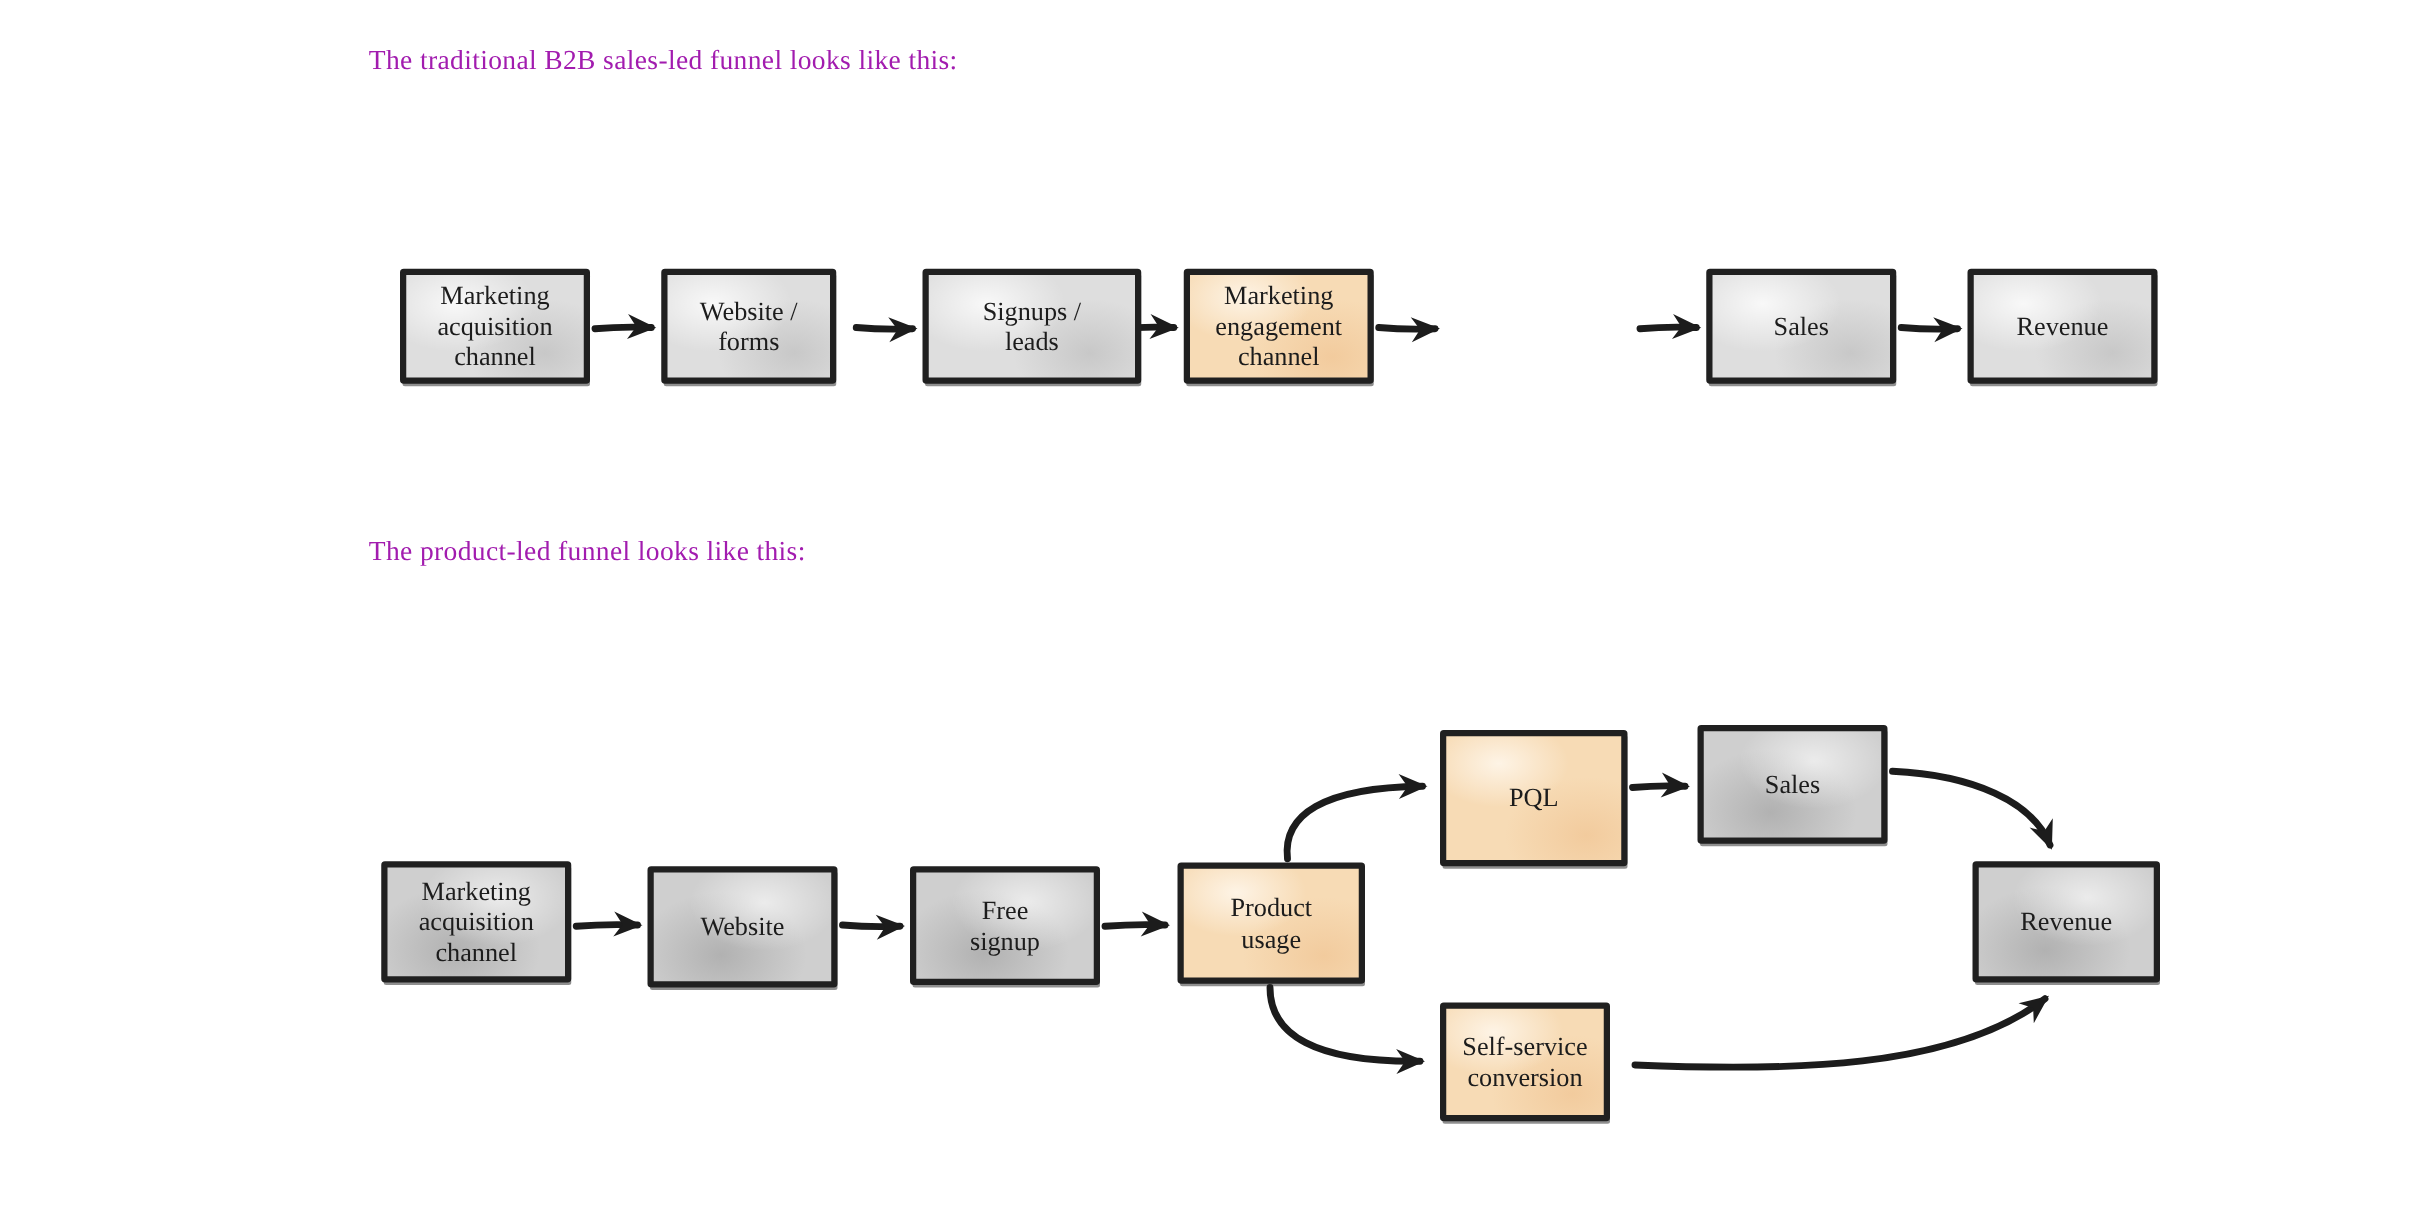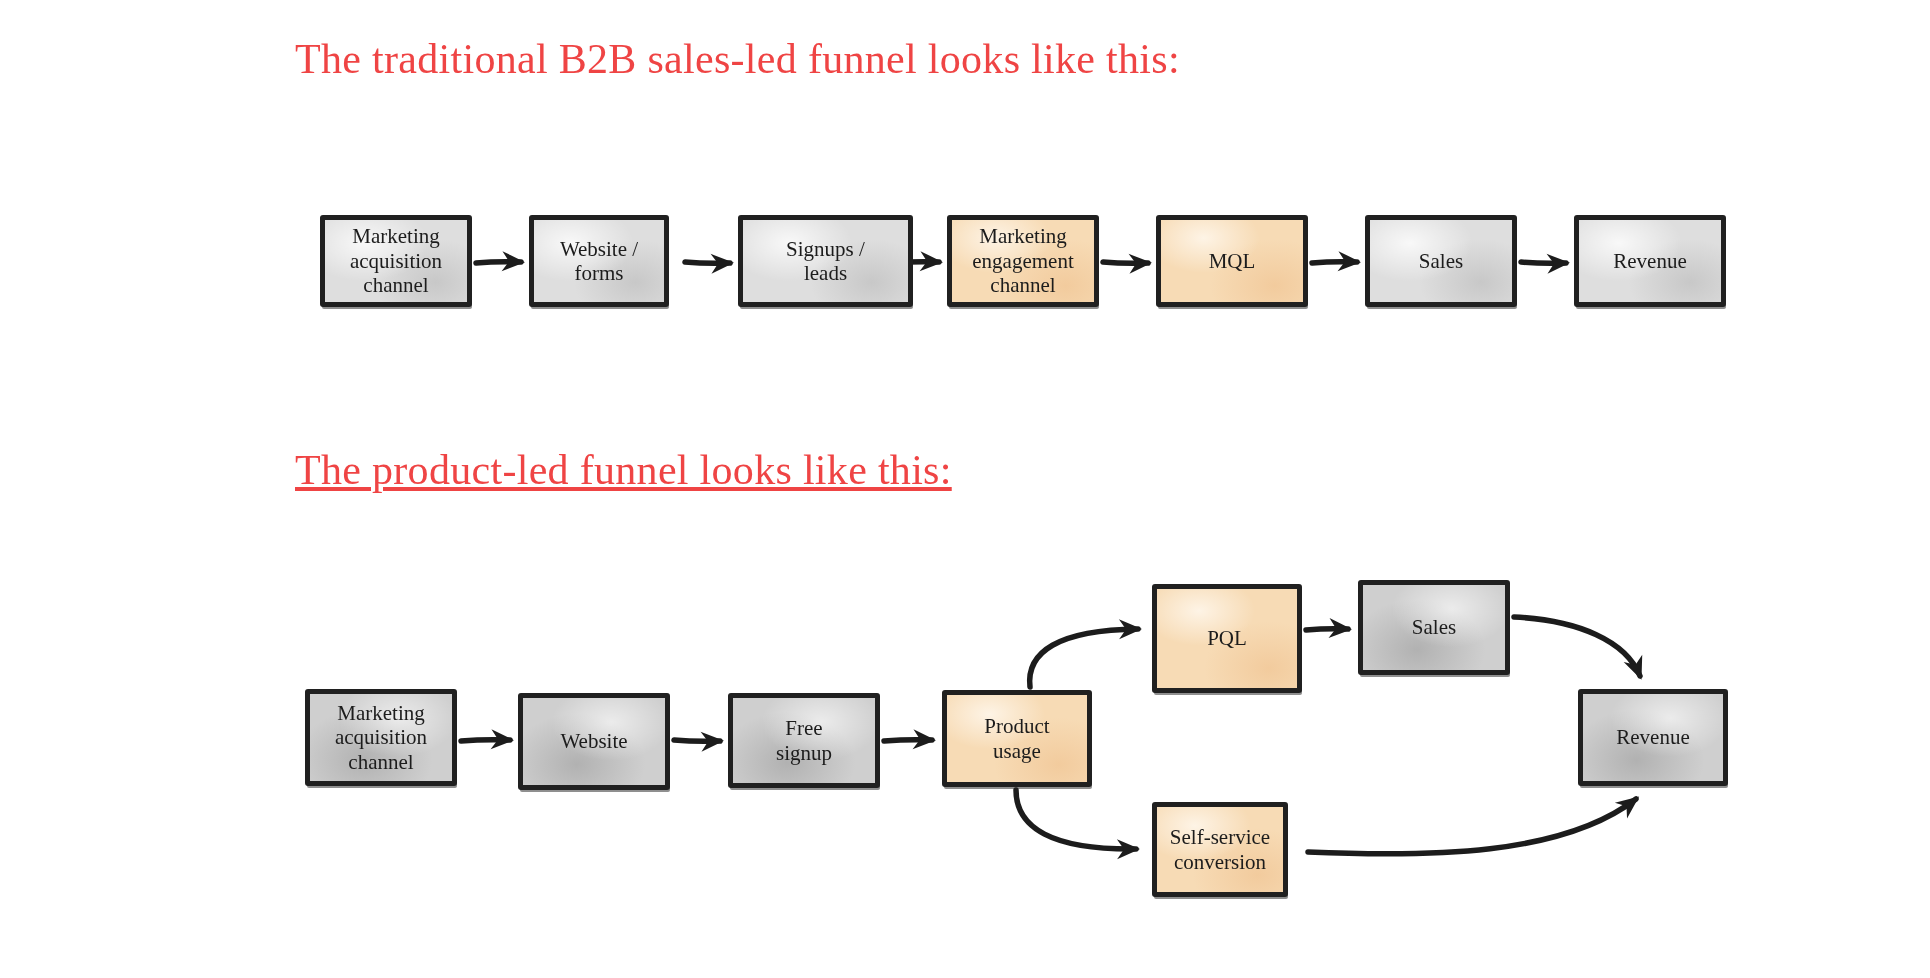--- a/index.html
+++ b/index.html
@@ -6,27 +6,27 @@
   .canvas{
     position:relative;
     width:1930px;height:978px;
     background:#ffffff;
     font-family:"Liberation Serif","DejaVu Serif",serif;
     overflow:hidden;
   }
   .heading{
     position:absolute;
     left:295px;
-    font-size:42px;
-    color:#ef4444;
+    font-size:22px;
+    color:#a21caf;
     letter-spacing:.3px;
     white-space:nowrap;
   }
   .h1{top:35px;}
-  .h2{top:446px;text-decoration:underline;}
+  .h2{top:428px;}
   .arrow-layer{position:absolute;left:0;top:0;width:1930px;height:978px;}
   .node{
     position:absolute;
     display:flex;align-items:center;justify-content:center;
     text-align:center;
     border:5px solid #202020;
     border-radius:3px;
     box-shadow:1px 3px 0 -1px rgba(32,32,32,.5);
     box-sizing:border-box;
     font-size:21px;
@@ -99,23 +99,20 @@
   </div>
   <div class="node fill-g1" style="left:738px;top:215px;width:175px;height:92px">
     <span>Signups /
 leads</span>
   </div>
   <div class="node fill-or" style="left:947px;top:215px;width:152px;height:92px">
     <span>Marketing
 engagement
 channel</span>
   </div>
-  <div class="node fill-or" style="left:1156px;top:215px;width:152px;height:92px">
-    <span>MQL</span>
-  </div>
   <div class="node fill-g1" style="left:1365px;top:215px;width:152px;height:92px">
     <span>Sales</span>
   </div>
   <div class="node fill-g1" style="left:1574px;top:215px;width:152px;height:92px">
     <span>Revenue</span>
   </div>
 
   <div class="node fill-g2" style="left:305px;top:689px;width:152px;height:97px">
     <span>Marketing
 acquisition

